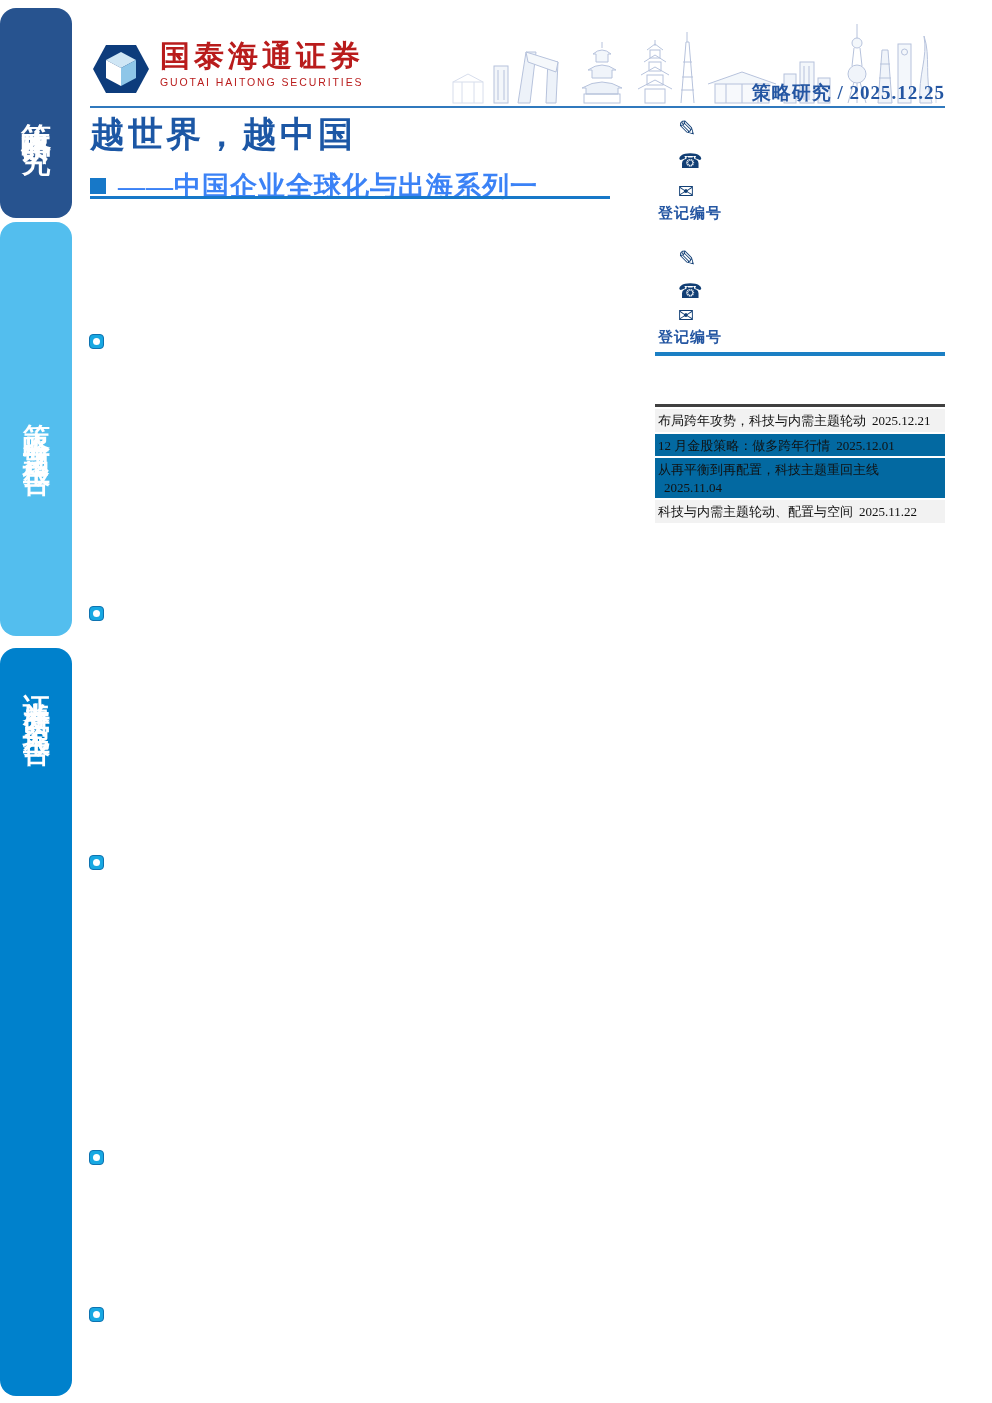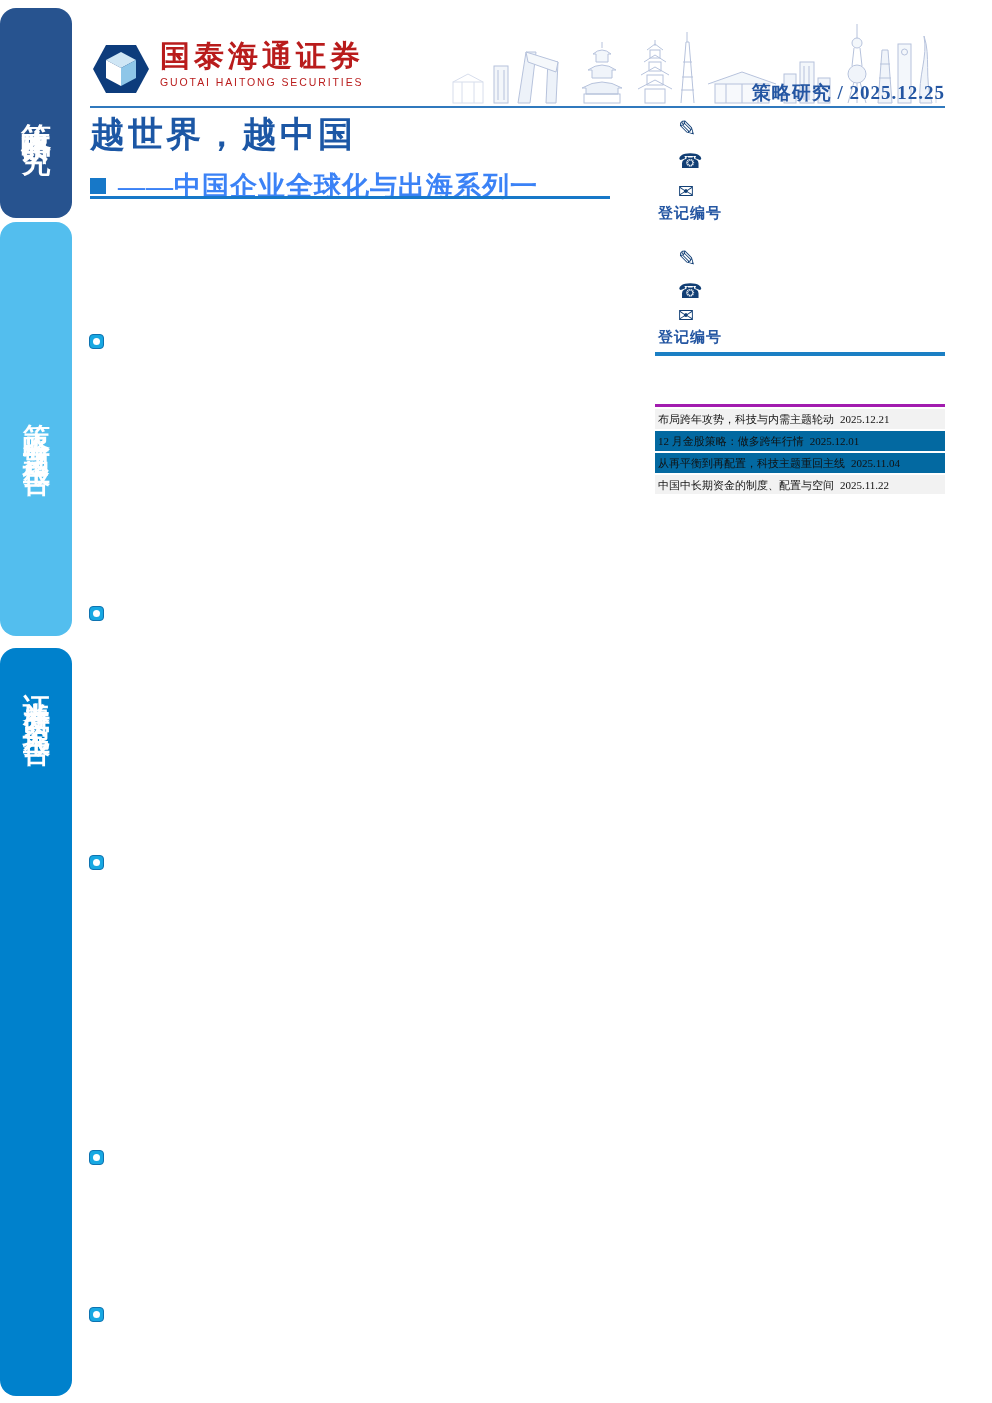--- a/index.html
+++ b/index.html
@@ -34,22 +34,22 @@
   #subtitle-bullet{width:16px;height:16px;background:#1778c8;margin-right:12px;}
   #subtitle-text{font-size:27px;font-weight:bold;color:#3b82f6;letter-spacing:1px;white-space:nowrap;}
   #subtitle-rule{position:absolute;left:90px;top:196px;width:520px;height:3px;background:#1778c8;}
   
   .contact{position:absolute;left:655px;width:290px;}
   .contact .icon{position:absolute;left:23px;color:#123f75;
                  font-family:"DejaVu Sans",sans-serif;line-height:1;}
   .reg{position:absolute;left:3px;font-size:15px;font-weight:bold;color:#2456a2;letter-spacing:1px;}
   #thick-rule{position:absolute;left:655px;top:352px;width:290px;height:4px;background:#1b7fc4;}
   
-  #reports{position:absolute;left:655px;top:404px;width:290px;border-top:3px solid #a21caf;
-           font-size:11px;color:#111;}
+  #reports{position:absolute;left:655px;top:404px;width:290px;border-top:3px solid #404040;
+           font-size:13px;color:#111;}
   .report-row{padding:3px 3px 2px 3px;margin-top:2px;line-height:1.35;cursor:pointer;}
   .report-row.shaded{background:#f2f2f2;}
   .report-row.plain{background:#0369a1;}
   .report-date{margin-left:6px;white-space:nowrap;}
   
   .sec-bullet{position:absolute;left:89px;width:15px;height:15px;background:#18a8e2;
               border:1px solid #0e72b0;border-radius:4px;box-sizing:border-box;}
   .sec-bullet::after{content:"";position:absolute;left:3px;top:3px;width:7px;height:7px;
               background:#ffffff;border-radius:50%;}
 </style>
@@ -176,21 +176,21 @@
     <div class="report-row shaded">
       <span>布局跨年攻势，科技与内需主题轮动</span><span class="report-date">2025.12.21</span>
     </div>
     <div class="report-row plain">
       <span>12 月金股策略：做多跨年行情</span><span class="report-date">2025.12.01</span>
     </div>
     <div class="report-row plain">
       <span>从再平衡到再配置，科技主题重回主线</span><span class="report-date">2025.11.04</span>
     </div>
     <div class="report-row shaded">
-      <span>中国中长期资金的制度、配置与空间</span><span class="report-date">2025.11.22</span>
+      <span>科技与内需主题轮动、配置与空间</span><span class="report-date">2025.11.22</span>
     </div>
   </div>
 
   <span class="sec-bullet" style="top:334px;"></span>
   <span class="sec-bullet" style="top:606px;"></span>
   <span class="sec-bullet" style="top:855px;"></span>
   <span class="sec-bullet" style="top:1150px;"></span>
   <span class="sec-bullet" style="top:1307px;"></span>
 
 </div>

